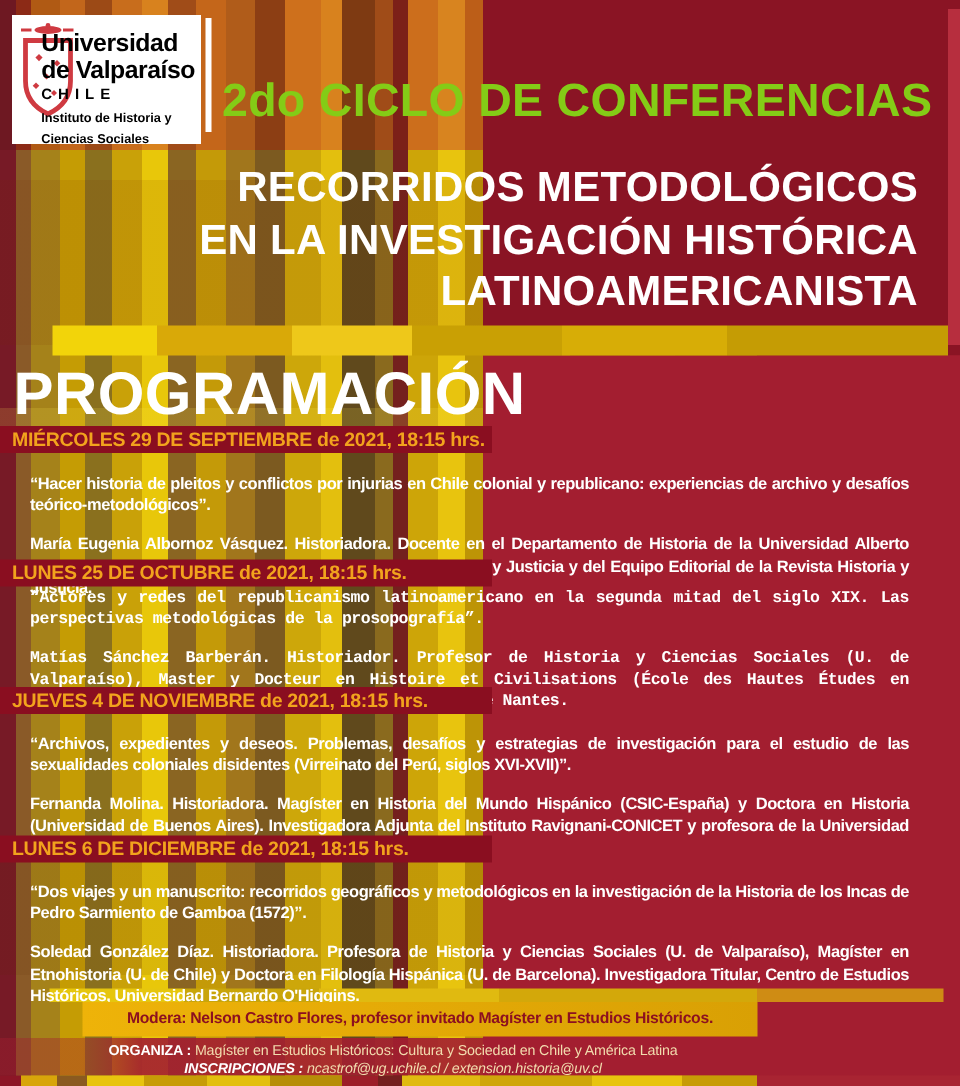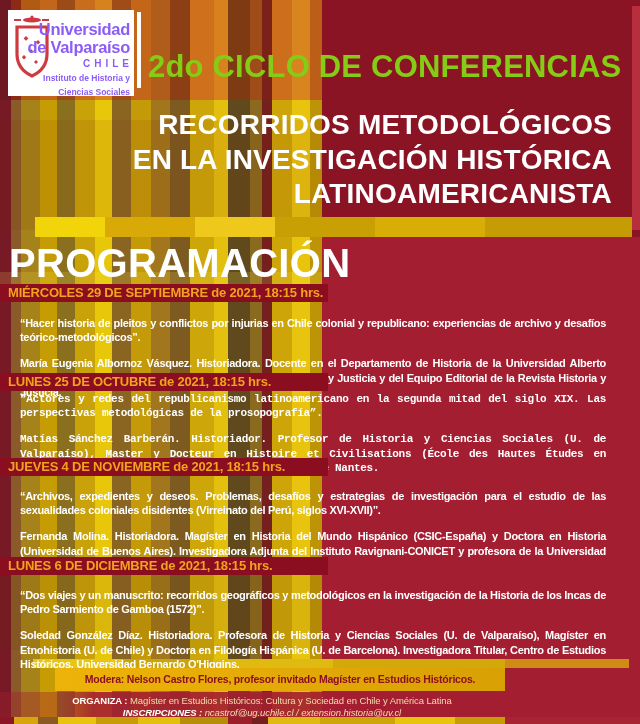--- a/index.html
+++ b/index.html
@@ -55,21 +55,21 @@
   .l-botedge { left:0; top:717px; width:640px; height:7px;
     background:linear-gradient(90deg,#8c1626 0 14px,#d8a50a 0 38px,#8a5a20 0 58px,
       #e8c40e 0 96px,#c79c06 0 138px,#e3bf0e 0 180px,#b68e08 0 228px,#9c1e28 0 252px,
       #74201e 0 268px,#e0ba10 0 320px,#cfa60a 0 395px,#e8c40e 0 455px,#c79c06 0 505px,
       #a82432 0 100%);
   }
 
   
   .logo-box { left:8px; top:10px; width:126px; height:86px; background:#ffffff; }
   .logo-shield { position:absolute; left:3px; top:3px; width:40px; height:80px; }
-  .logo-text { position:absolute; right:4px; top:10px; text-align:right; color:#8b5cf6; line-height:1; }
+  .logo-text { position:absolute; right:4px; top:10px; color:#000000; line-height:1; }
   .lt-big  { font-size:16.5px; font-weight:700; line-height:18px; letter-spacing:-0.3px; }
   .lt-chile{ font-size:10px; font-weight:700; letter-spacing:4px; margin-top:3px; margin-right:-3px; }
   .lt-inst { font-size:8.5px; font-weight:700; line-height:10px; margin-top:4px; }
   .logo-divider { left:137px; top:12px; width:4px; height:76px; background:#ffffff; }
 
   .cycle { left:148px; top:49px; width:486px; color:#84cc16; font-size:31px; font-weight:700;
            letter-spacing:0.2px; white-space:nowrap; }
   .title { left:40px; top:108px; width:572px; text-align:right; color:#ffffff;
            font-weight:700; font-size:28px; line-height:34.5px; letter-spacing:0.2px; }
   .prog  { left:9px; top:241px; color:#ffffff; font-weight:700; font-size:40px; letter-spacing:0.3px; }

